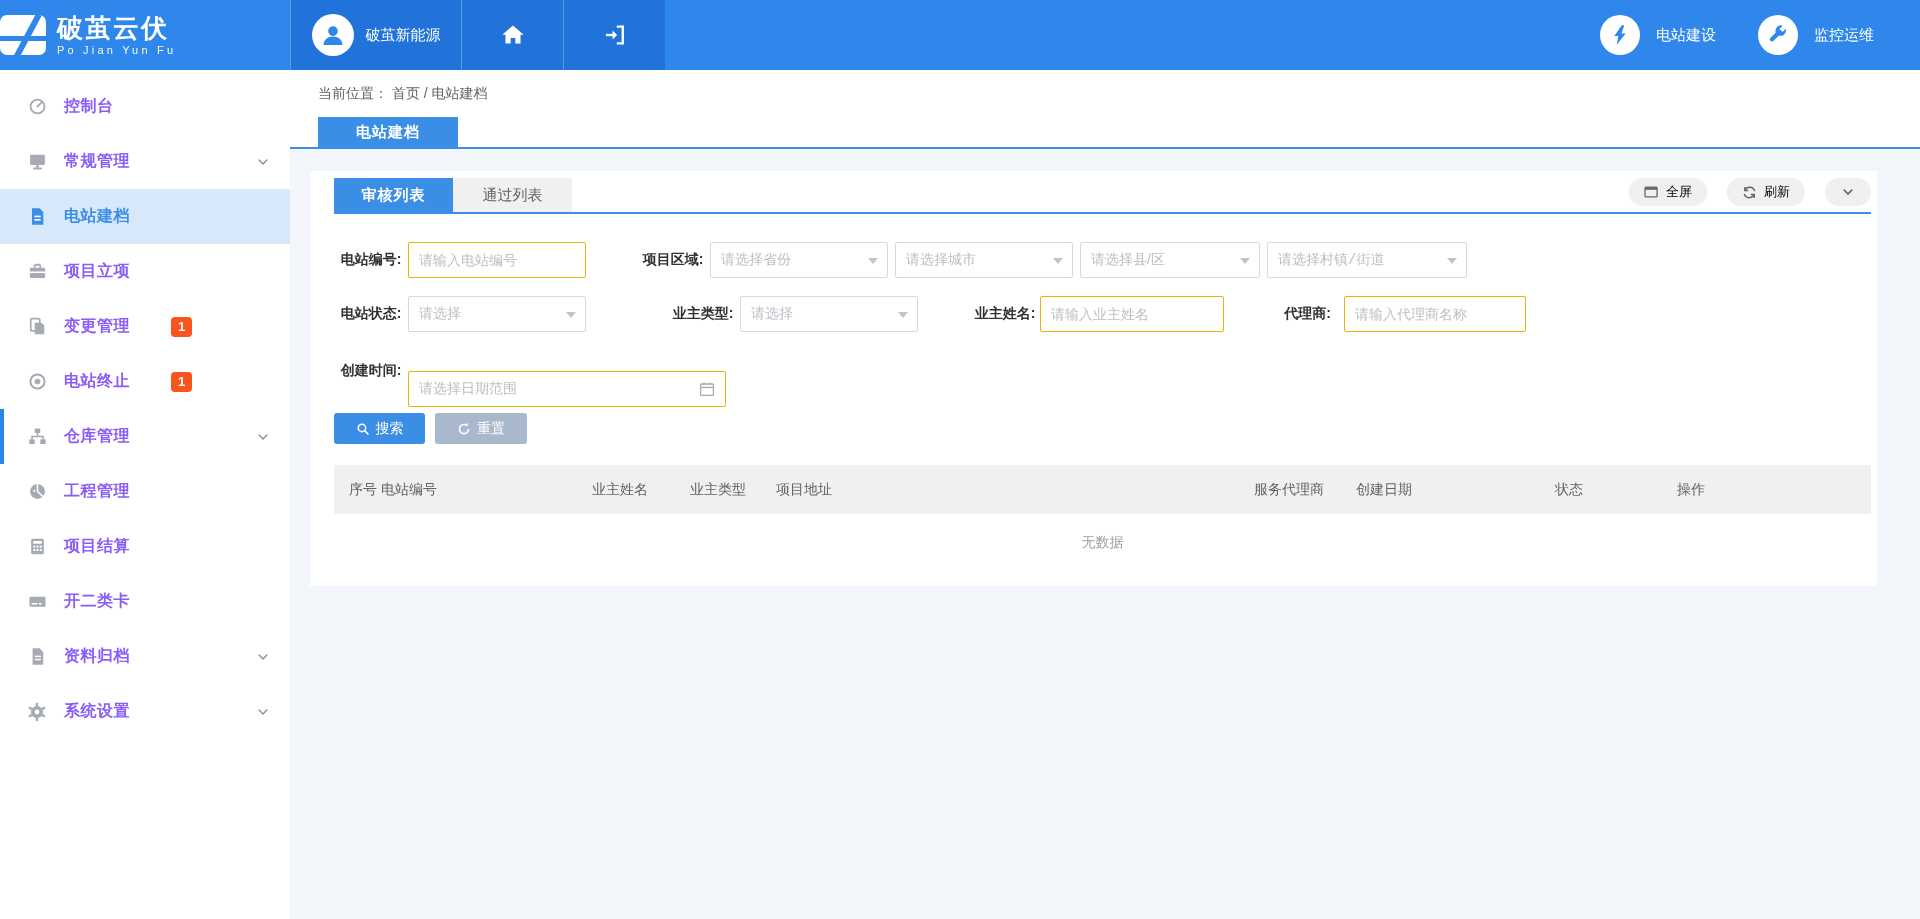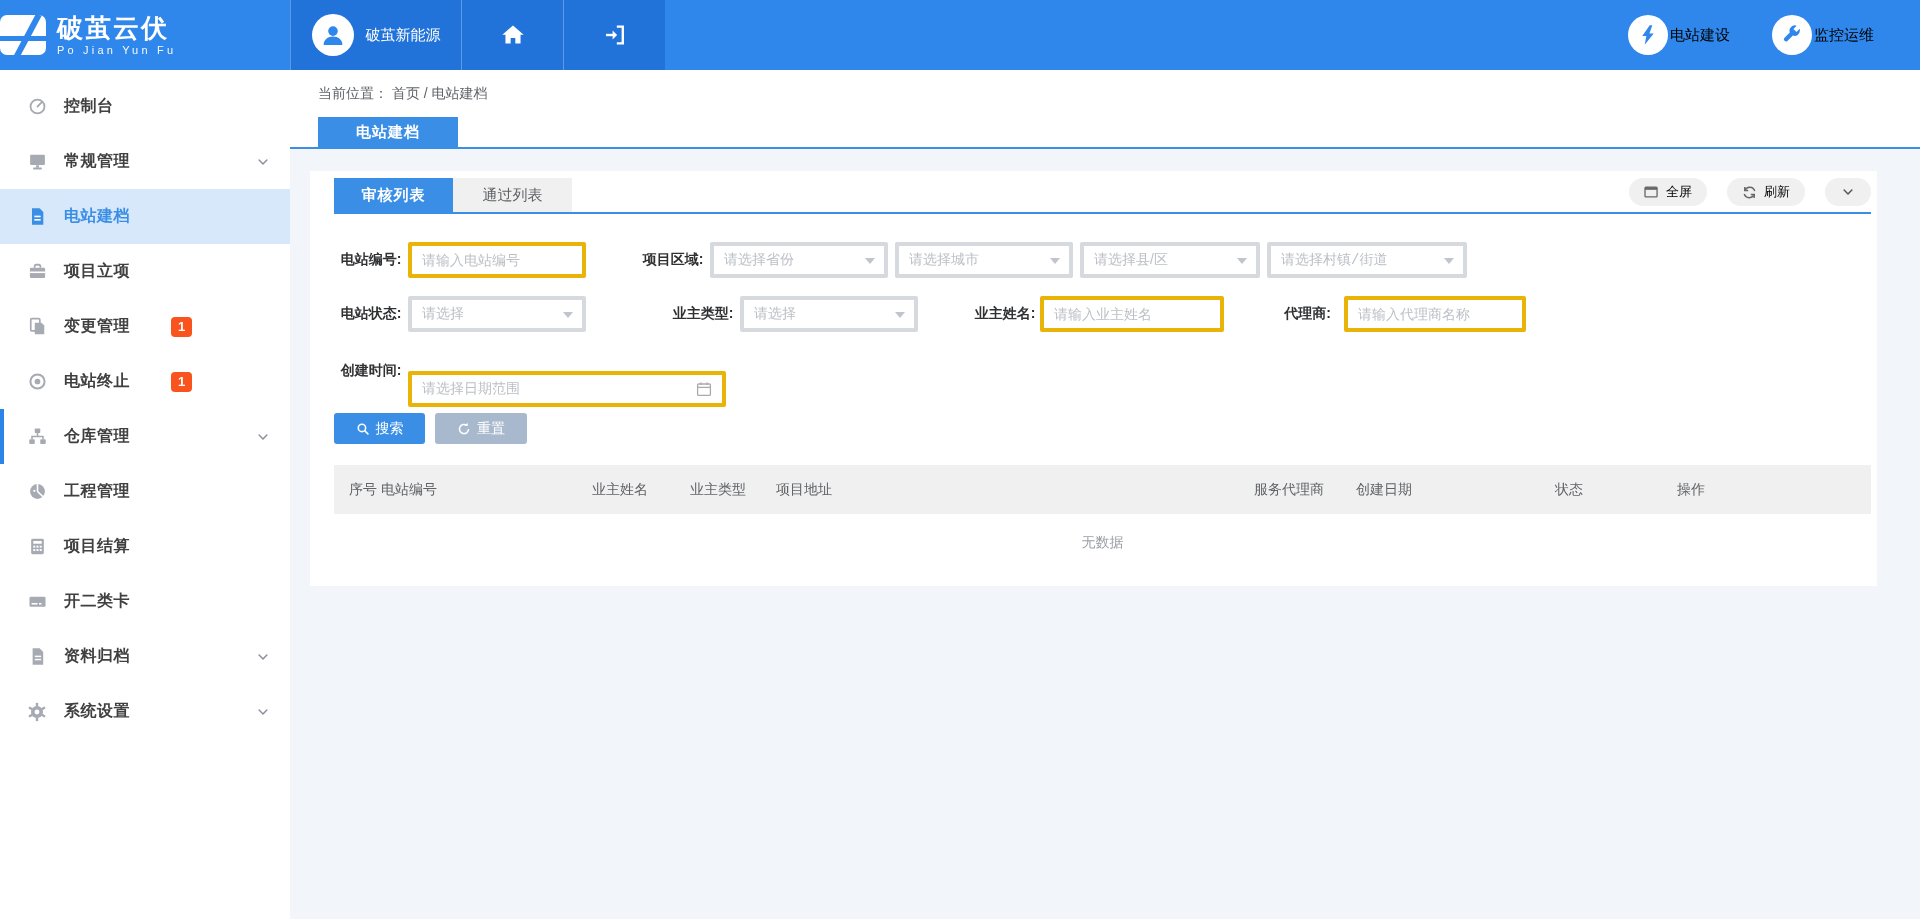--- a/index.html
+++ b/index.html
@@ -15,27 +15,27 @@
   .logo-text{margin-left:11px;color:#fff;line-height:1;}
   .logo-title{font-size:26px;font-weight:700;letter-spacing:2px;}
   .logo-sub{font-size:11px;letter-spacing:3.2px;margin-top:4px;opacity:.95;}
   .seg{background:#2172d9;display:flex;align-items:center;justify-content:center;border-left:1px solid rgba(255,255,255,.28);cursor:pointer;}
   .seg-user{width:170px;}
   .seg-sq{width:101px;}
   .circle-ic{width:42px;height:42px;border-radius:50%;background:#fff;display:flex;align-items:center;justify-content:center;flex:none;}
   .circle-ic.small{width:40px;height:40px;}
   .seg-label{color:#fff;font-size:15px;margin-left:12px;white-space:nowrap;}
   .top-right{margin-left:auto;display:flex;align-items:center;gap:42px;padding-right:46px;}
-  .module{display:flex;align-items:center;gap:2px;color:#000000;font-size:15px;cursor:pointer;white-space:nowrap;}
+  .module{display:flex;align-items:center;gap:16px;color:#ffffff;font-size:15px;cursor:pointer;white-space:nowrap;}
 
   
   .sidebar{position:absolute;left:0;top:70px;width:290px;bottom:0;background:#fff;padding-top:9px;box-sizing:border-box;}
   .mitem{position:relative;height:55px;display:flex;align-items:center;padding-left:26px;cursor:pointer;}
   .mi{width:22px;height:20px;display:flex;align-items:center;justify-content:center;color:#a6aab2;flex:none;}
-  .mlabel{margin-left:16px;font-size:16px;font-weight:700;color:#404040;letter-spacing:.5px;}
+  .mlabel{margin-left:16px;font-size:16px;font-weight:700;color:#8b5cf6;letter-spacing:.5px;}
   .mitem.active{background:#d7e8fb;}
   .mitem.active .mlabel{color:#3a8ee6;}
   .mitem.active .mi{color:#3a8ee6;}
   .mitem.marked::before{content:"";position:absolute;left:0;top:0;bottom:0;width:4px;background:#2b85e8;}
   .chev{position:absolute;right:20px;top:50%;transform:translateY(-50%);display:flex;}
   .badge{position:absolute;left:171px;top:50%;transform:translateY(-50%);min-width:21px;height:20px;background:#f9531e;
          border-radius:4px;color:#fff;font-size:13px;font-weight:700;display:flex;align-items:center;justify-content:center;}
 
   
   .main{position:absolute;left:290px;top:70px;right:0;bottom:0;background:#f2f5f9;}
@@ -49,21 +49,21 @@
   .tab{height:34px;min-width:119px;padding:0 10px;display:flex;align-items:center;justify-content:center;font-size:15px;
        background:#f0f0f0;color:#606266;cursor:pointer;box-sizing:border-box;}
   .tab.tab-active{background:#3a8ee6;color:#fff;font-weight:700;letter-spacing:1px;}
   .tools{position:absolute;right:0;top:7px;display:flex;gap:20px;align-items:center;}
   .pill{height:28px;padding:0 15px;border:none;background:#f0f0f0;border-radius:14px;font-size:13px;color:#000000;
         display:flex;align-items:center;gap:7px;cursor:pointer;font-family:inherit;}
   .pill.sqr{width:46px;padding:0;justify-content:center;}
 
   .frow{display:flex;align-items:center;height:36px;}
   .flabel{font-size:14px;font-weight:700;color:#303133;white-space:nowrap;flex:none;text-align:center;}
-  .ctl{height:36px;border:4px solid #eab308;border-radius:2px;background:#fff;box-sizing:border-box;flex:none;}
+  .ctl{height:36px;border:1px solid #eab308;border-radius:2px;background:#fff;box-sizing:border-box;flex:none;}
   .inp{padding:0 10px;font-size:14px;color:#333;font-family:inherit;outline:none;}
   .inp::placeholder{color:#bcc0c6;}
   .sel{border-color:#d6d9de;position:relative;display:flex;align-items:center;padding:0 26px 0 10px;color:#bcc0c6;font-size:14px;cursor:pointer;}
   .caret{position:absolute;right:9px;top:50%;margin-top:-2px;width:0;height:0;border-left:5px solid transparent;
          border-right:5px solid transparent;border-top:6px solid #c0c4cc;}
   .datebox{position:relative;display:flex;align-items:center;padding:0 34px 0 10px;color:#bcc0c6;font-size:14px;cursor:pointer;}
   .cal{position:absolute;right:10px;top:50%;transform:translateY(-50%);display:flex;}
 
   .btnrow{display:flex;gap:10px;margin-top:24px;}
   .btn{height:31px;border:none;border-radius:3px;color:#fff;font-size:14px;display:flex;align-items:center;

